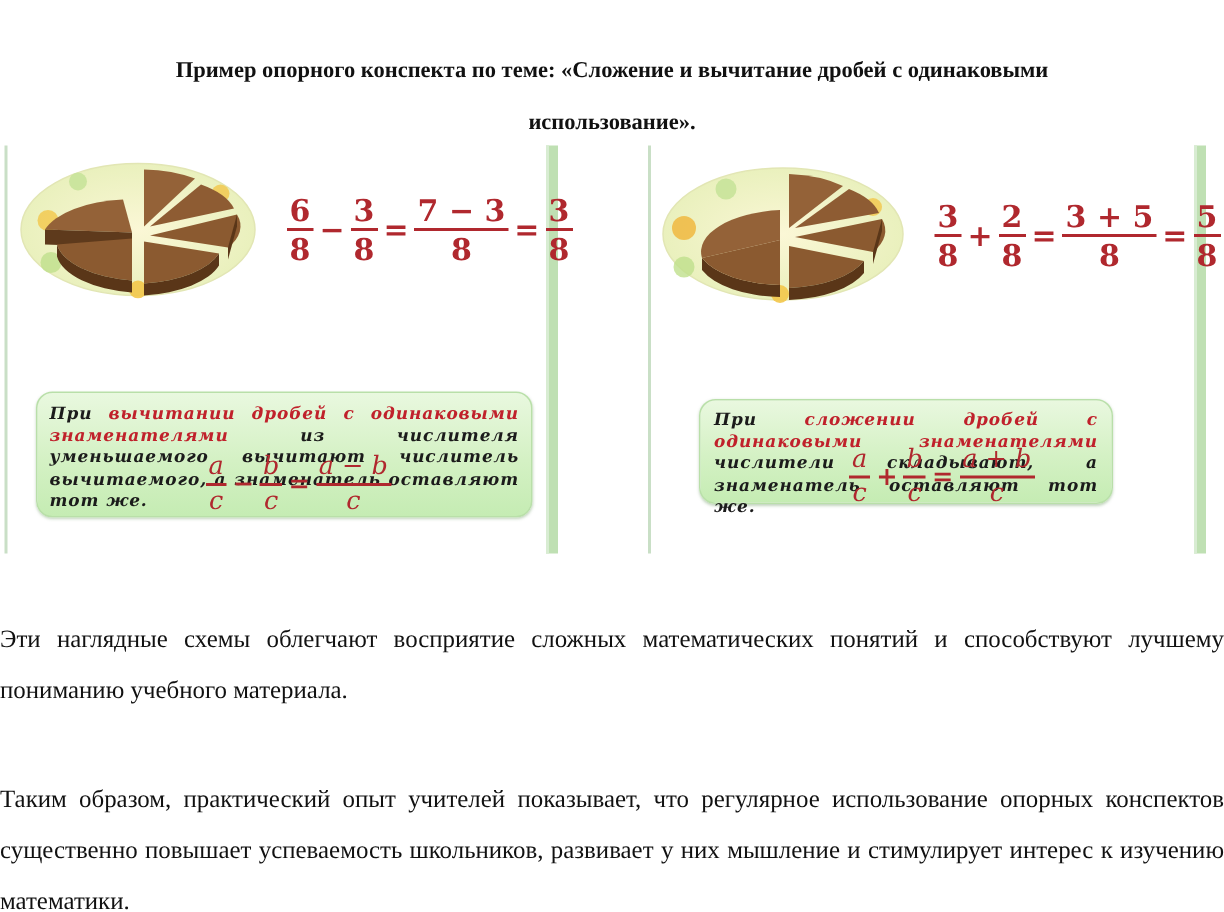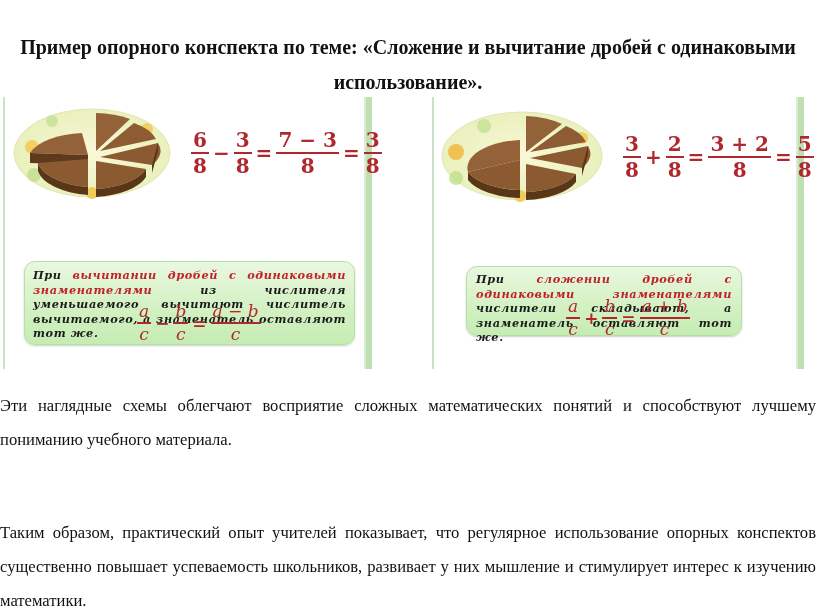--- a/index.html
+++ b/index.html
@@ -1,21 +1,21 @@
 <!DOCTYPE html>
 <html><head>
 <meta charset="utf-8">
 <style>
   * { box-sizing: border-box; margin: 0; padding: 0; }
   html, body { width: 816px; height: 608px; background: #ffffff; overflow: hidden; }
   body { position: relative; font-family: "Liberation Serif", "DejaVu Serif", serif; color: #111; }
 
   .title {
     position: absolute; left: 0; top: 30px; width: 816px;
-    text-align: center; font-weight: bold; font-size: 20px; line-height: 35px;
+    text-align: center; font-weight: bold; font-size: 15px; line-height: 35px;
   }
 
   
   .slide { position: absolute; top: 97px; height: 272px; background: #fff; }
   .slide-left  { left: 0; width: 378px; }
   .slide-right { left: 418px; width: 392px; }
   .edge-line { position: absolute; top: 0; bottom: 0; width: 2px; background: #c9dfc6; }
   .edge-bar  { position: absolute; top: 0; bottom: 0; width: 8px; background: #bfe0b3; border-left: 2px solid #d8ecd2; }
 
   
@@ -184,21 +184,21 @@
         <span class="d">8</span>
       </span>
     <span class="op">+</span>
     <span class="frac">
         <span class="n">2</span>
         <span class="bar"></span>
         <span class="d">8</span>
       </span>
     <span class="op">=</span>
     <span class="frac">
-        <span class="n">3 + 2</span>
+        <span class="n">3 + 5</span>
         <span class="bar"></span>
         <span class="d">8</span>
       </span>
     <span class="op">=</span>
     <span class="frac">
         <span class="n">5</span>
         <span class="bar"></span>
         <span class="d">8</span>
       </span>
   </div>
@@ -221,14 +221,14 @@
       </span>
     <span class="op">=</span>
     <span class="frac">
         <span class="n">a + b</span>
         <span class="bar"></span>
         <span class="d">c</span>
       </span>
   </div>
 </div>
 
-<p class="para" style="top:389px;">Эти наглядные схемы облегчают восприятие сложных математических понятий и способствуют лучшему пониманию учебного материала.</p>
+<p class="para" style="top:409px;">Эти наглядные схемы облегчают восприятие сложных математических понятий и способствуют лучшему пониманию учебного материала.</p>
 <p class="para" style="top:516px;">Таким образом, практический опыт учителей показывает, что регулярное использование опорных конспектов существенно повышает успеваемость школьников, развивает у них мышление и стимулирует интерес к изучению математики.</p>
 
 </body></html>

